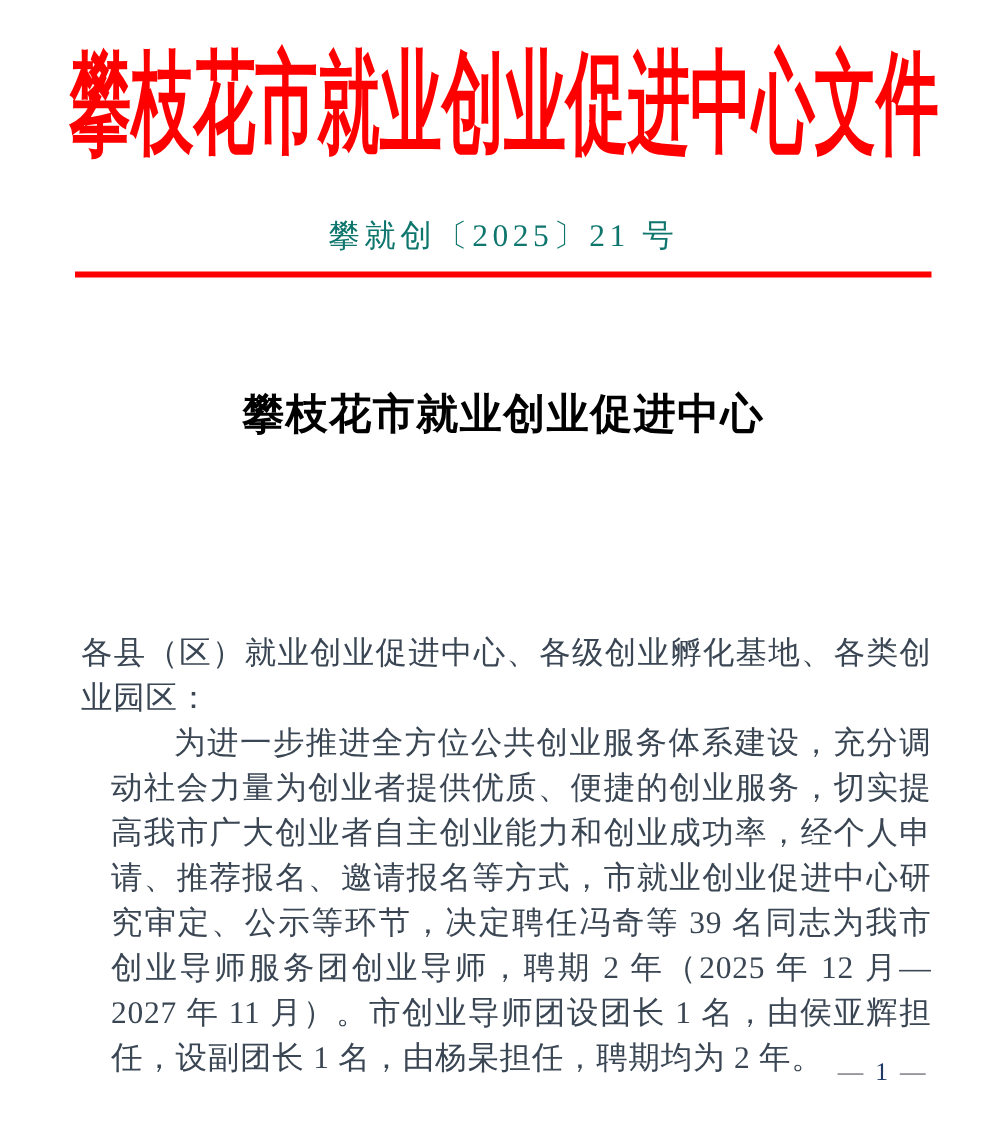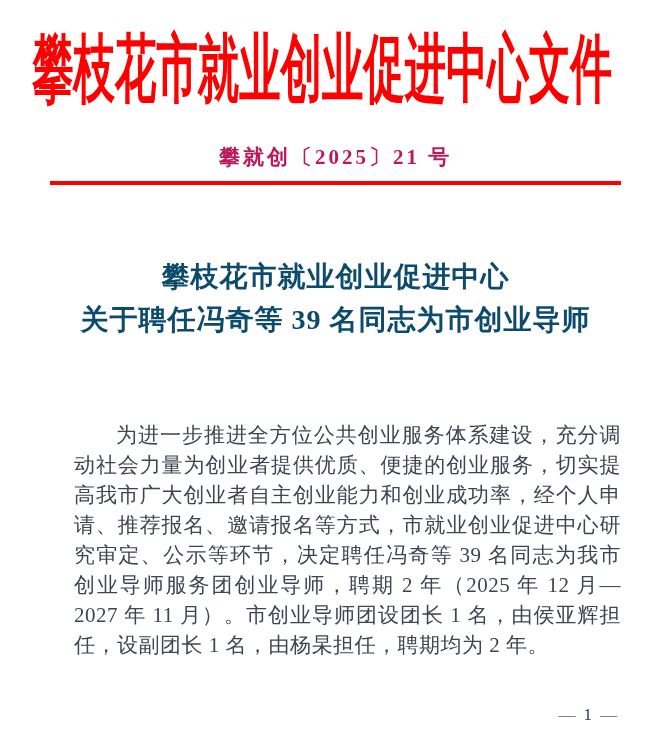--- a/index.html
+++ b/index.html
@@ -18,63 +18,63 @@
 
   
   .letterhead {
     position: absolute;
     top: 24px;
     left: 0;
     width: 100%;
     height: 92px;
     display: flex;
     align-items: center;
+    justify-content: center;
   }
   .letterhead-text {
     display: inline-block;
     color: #ff0000;
     font-weight: bold;
     font-size: 46px;
     white-space: nowrap;
     letter-spacing: 0px;
     transform: scale(0.90, 1.62);
     transform-origin: center center;
   }
 
   
   .doc-number {
     position: absolute;
     top: 143px;
     left: 0;
     width: 100%;
     text-align: center;
     font-size: 21px;
-    color: #be185d;
+    color: #0f766e;
     letter-spacing: 3px;
-    font-weight: bold;
   }
 
   
   .red-rule {
     position: absolute;
     top: 181px;
     left: 50px;
     width: 571px;
     height: 4px;
     background: #ff0000;
   }
 
   
   .doc-title {
     position: absolute;
     top: 255px;
     left: 0;
     width: 100%;
     text-align: center;
-    color: #0c4a6e;
+    color: #000000;
     font-weight: bold;
     font-size: 28px;
     line-height: 43px;
     letter-spacing: 1px;
   }
 
   
   .body-text {
     position: absolute;
     top: 420px;
@@ -110,24 +110,24 @@
   <div class="letterhead">
     <span class="letterhead-text">攀枝花市就业创业促进中心文件</span>
   </div>
 
   <div class="doc-number">攀就创〔2025〕21 号</div>
 
   <div class="red-rule"></div>
 
   <div class="doc-title">
     <div>攀枝花市就业创业促进中心</div>
-    <div>关于聘任冯奇等 39 名同志为市创业导师</div>
   </div>
 
   <div class="body-text">
+    <p>各县（区）就业创业促进中心、各级创业孵化基地、各类创业园区：</p>
     <p class="indent">为进一步推进全方位公共创业服务体系建设，充分调动社会力量为创业者提供优质、便捷的创业服务，切实提高我市广大创业者自主创业能力和创业成功率，经个人申请、推荐报名、邀请报名等方式，市就业创业促进中心研究审定、公示等环节，决定聘任冯奇等 39 名同志为我市创业导师服务团创业导师，聘期 2 年（2025 年 12 月—2027 年 11 月）。市创业导师团设团长 1 名，由侯亚辉担任，设副团长 1 名，由杨杲担任，聘期均为 2 年。</p>
   </div>
 
   <div class="page-number">
     <span class="dash">—</span><span class="num">1</span><span class="dash">—</span>
   </div>
 
 </div>
 
 </body></html>

